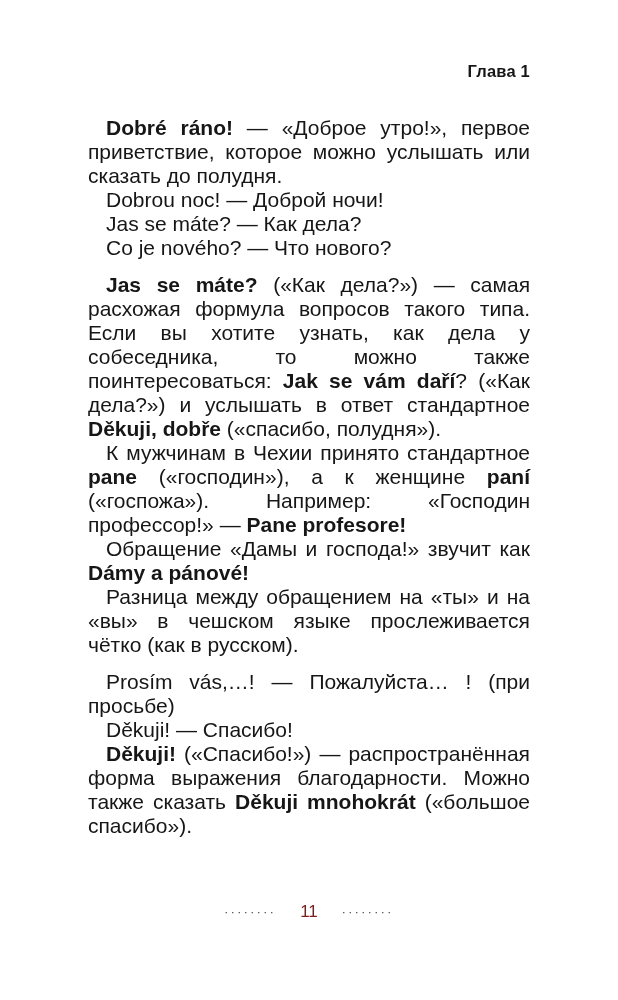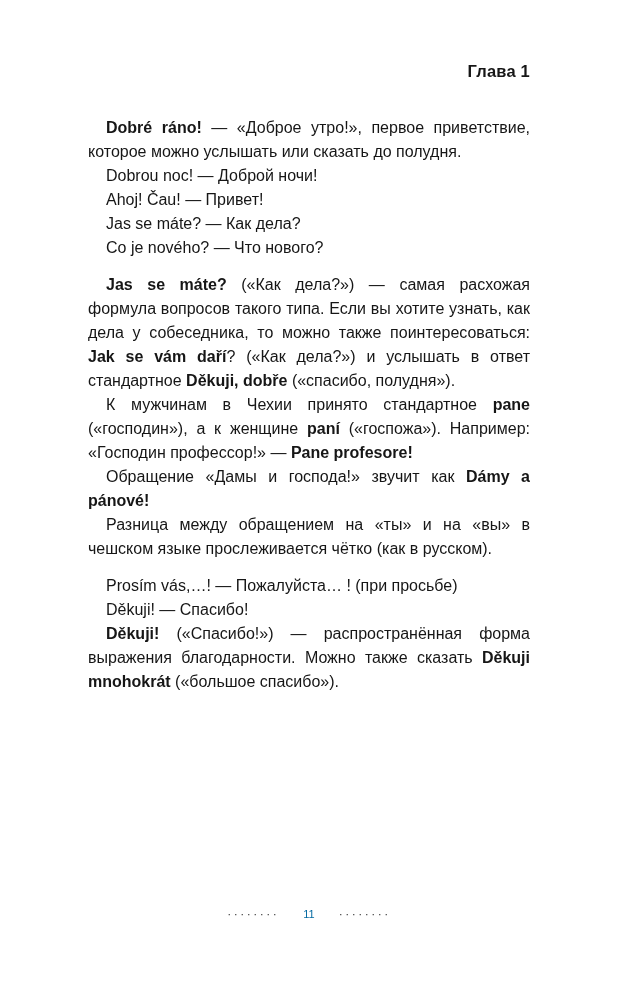--- a/index.html
+++ b/index.html
@@ -24,21 +24,21 @@
     font-size: 16.5px;
     letter-spacing: 0.2px;
   }
   .content {
     position: absolute;
     top: 116px;
     left: 88px;
     right: 88px;
   }
   .content p {
-    font-size: 16px;
+    font-size: 21px;
     line-height: 24px;
     text-align: justify;
     text-justify: inter-word;
   }
   .content p.indent { text-indent: 18px; }
   .content p.spaced { margin-top: 13px; }
   .content b { font-weight: bold; }
   .page-footer {
     position: absolute;
     bottom: 80px;
@@ -49,38 +49,37 @@
     align-items: center;
     gap: 24px;
   }
   .page-footer .ornament {
     font-size: 12px;
     letter-spacing: 2.5px;
     color: #3a3a3a;
     line-height: 1;
   }
   .page-footer .pagenum {
-    font-size: 11px;
-    color: #0369a1;
+    font-size: 17px;
+    color: #7f1d1d;
     line-height: 1;
   }
 </style>
 </head>
 <body>
 
 <div class="page">
 
   <div class="running-head">
     <span>Глава 1</span>
   </div>
 
   <div class="content" id="content">
       <p class="indent"><b>Dobré ráno!</b><span> — «Доброе утро!», первое приветствие, которое можно услышать или сказать до полудня.</span></p>
       <p class="indent"><span>Dobrou noc! — Доброй ночи!</span></p>
-      <p class="indent"><span>Ahoj! Čau! — Привет!</span></p>
       <p class="indent"><span>Jas se máte? — Как дела?</span></p>
       <p class="indent"><span>Co je nového? — Что нового?</span></p>
       <p class="indent spaced"><b>Jas se máte?</b><span> («Как дела?») — самая расхожая формула вопросов такого типа. Если вы хотите узнать, как дела у собеседника, то можно также поинтересоваться: </span><b>Jak se vám daří</b><span>? («Как дела?») и услышать в ответ стандартное </span><b>Děkuji, dobře</b><span> («спасибо, полудня»).</span></p>
       <p class="indent"><span>К мужчинам в Чехии принято стандартное </span><b>pane</b><span> («господин»), а к женщине </span><b>paní</b><span> («госпожа»). Например: «Господин профессор!» — </span><b>Pane profesore!</b></p>
       <p class="indent"><span>Обращение «Дамы и господа!» звучит как </span><b>Dámy a pánové!</b></p>
       <p class="indent"><span>Разница между обращением на «ты» и на «вы» в чешском языке прослеживается чётко (как в русском).</span></p>
       <p class="indent spaced"><span>Prosím vás,…! — Пожалуйста… ! (при просьбе)</span></p>
       <p class="indent"><span>Děkuji! — Спасибо!</span></p>
       <p class="indent"><b>Děkuji!</b><span> («Спасибо!») — распространённая форма выражения благодарности. Можно также сказать </span><b>Děkuji mnohokrát</b><span> («большое спасибо»).</span></p>
     </div>

